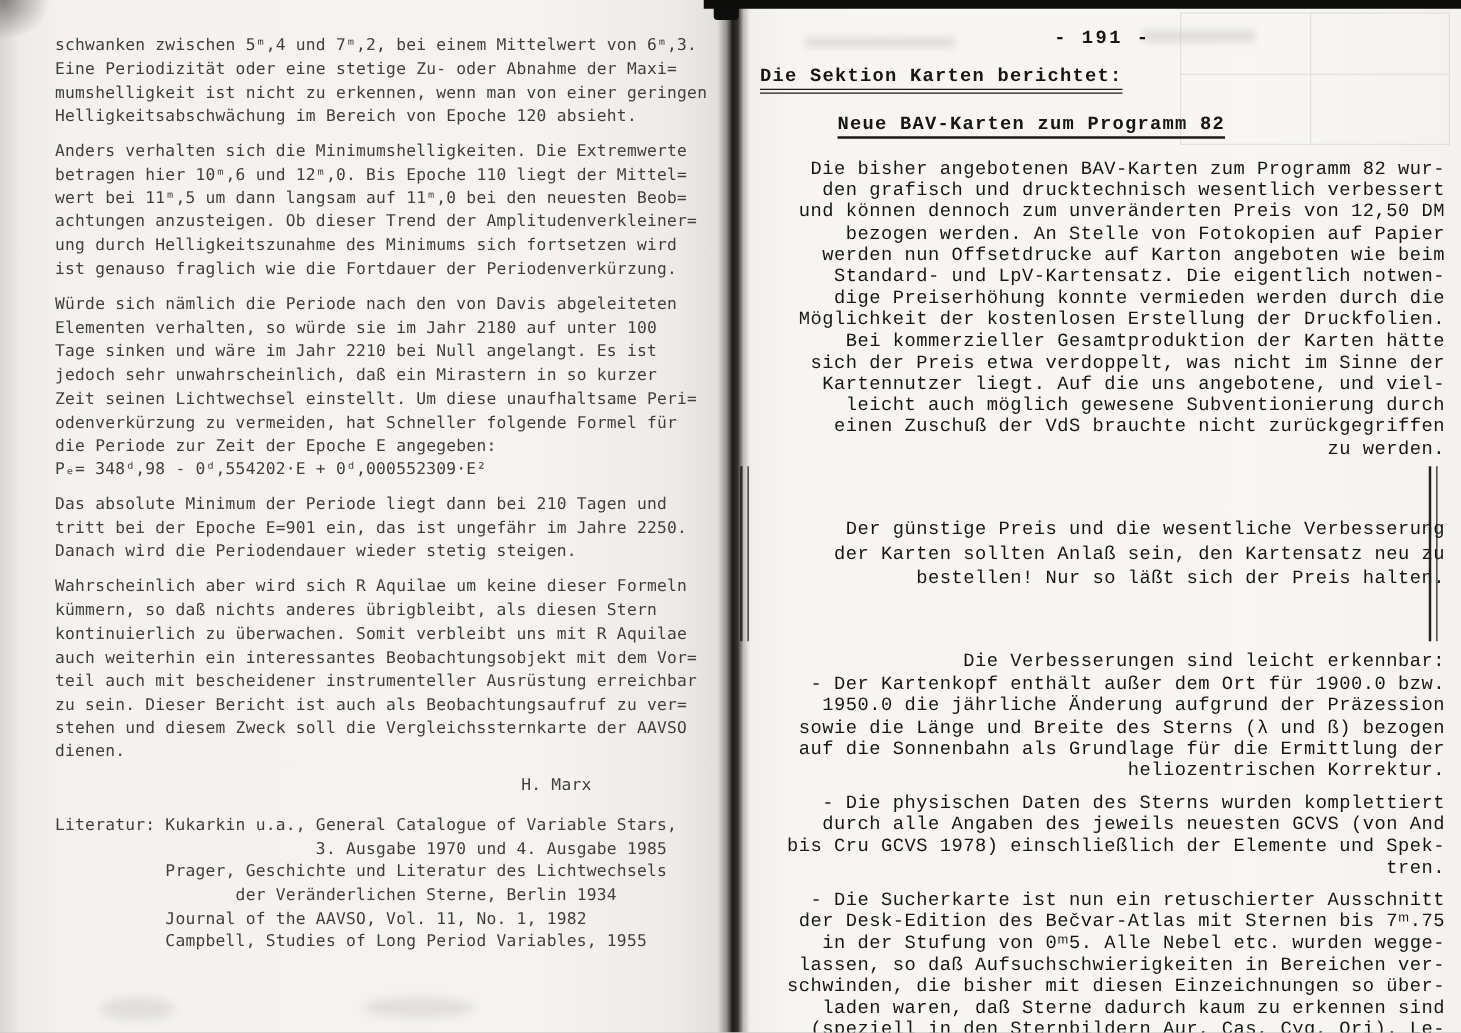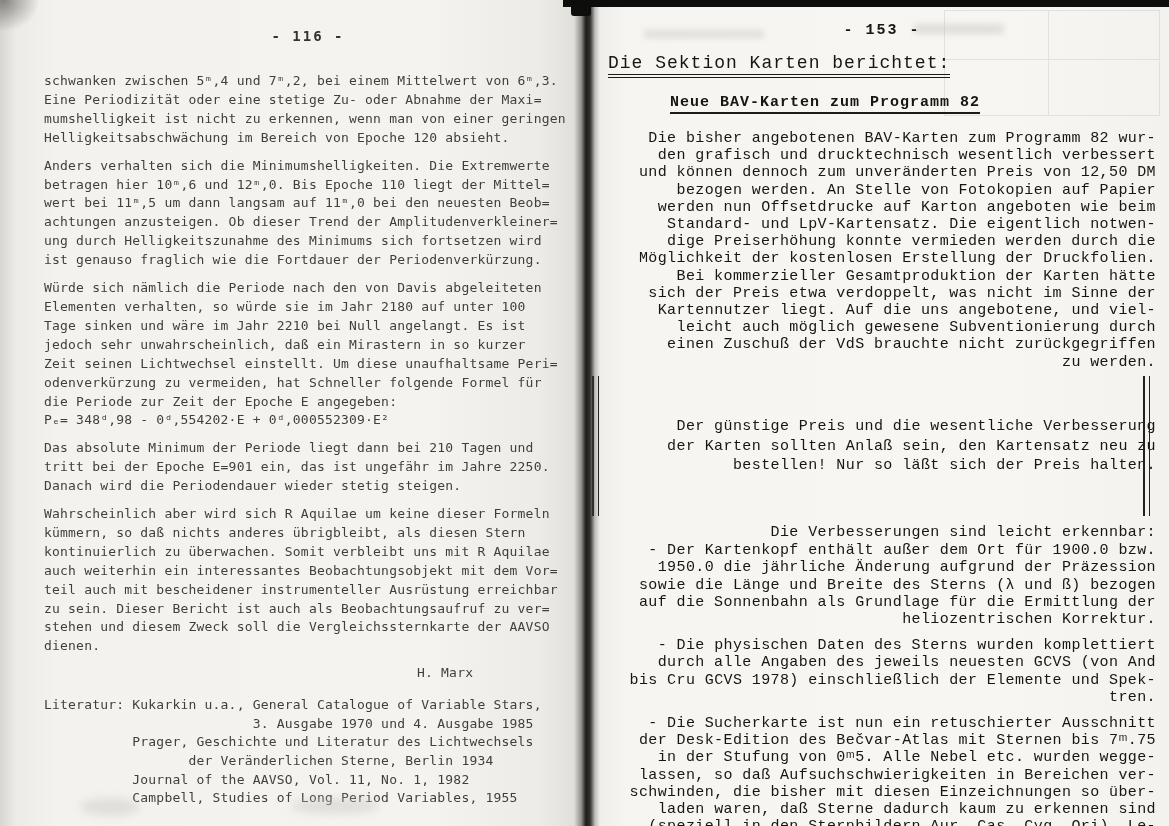--- a/index.html
+++ b/index.html
@@ -36,39 +36,38 @@
   .lp-content{position:absolute;left:44px;top:28px;width:528px;color:#403f3b;}
   .lp-header{text-align:center;font-size:14px;letter-spacing:2px;color:#333230;margin-bottom:28px;font-weight:bold;}
   .para{white-space:pre;font-size:13px;line-height:18.9px;letter-spacing:.2px;margin:0 0 9px 0;}
   .signature{font-size:13px;letter-spacing:.2px;margin:6px 0 0 373px;}
   .literature{white-space:pre;font-size:13px;line-height:18.6px;letter-spacing:.2px;margin-top:16px;}
 
   
   .rp-content{position:absolute;left:24px;top:22px;width:548px;color:#171613;
     font-family:"Liberation Mono","DejaVu Sans Mono",monospace;}
   .rp-header{text-align:center;font-size:15px;letter-spacing:2px;font-weight:bold;margin-bottom:14px;}
-  .rp-title{font-size:18px;font-weight:normal;letter-spacing:1px;margin-bottom:16px;}
+  .rp-title{font-size:15px;font-weight:bold;letter-spacing:1px;margin-bottom:16px;}
   .rp-title span{display:inline-block;border-bottom:4px double #1c1b18;padding-bottom:1px;}
   .rp-subtitle{font-size:15px;font-weight:bold;letter-spacing:1px;margin:0 0 16px 62px;}
   .rp-subtitle span{display:inline-block;border-bottom:2px solid #1c1b18;padding-bottom:1px;}
   .rp-para{white-space:pre;font-size:15px;line-height:17.2px;letter-spacing:.4px;margin:0 0 8px 0;text-align:right;}
   .rp-lead{margin-bottom:1px;}
   .rp-bullet{margin-bottom:9px;}
   .highlight{position:relative;margin:7px 0 10px 0;line-height:19.3px;}
   .vbar{position:absolute;top:-3px;bottom:-2px;width:4px;border-left:2px solid #222120;border-right:1.5px solid #222120;}
   .vbar-left{left:-16px;}
   .vbar-right{right:6px;}
 </style>
 </head>
 <body>
 
 <div class="page" id="left-page">
   <div class="corner-smudge"></div>
   <div class="lp-content">
-    <div class="lp-header">- 116 -</div>
     <div class="para">schwanken zwischen 5ᵐ,4 und 7ᵐ,2, bei einem Mittelwert von 6ᵐ,3.
 Eine Periodizität oder eine stetige Zu- oder Abnahme der Maxi=
 mumshelligkeit ist nicht zu erkennen, wenn man von einer geringen
 Helligkeitsabschwächung im Bereich von Epoche 120 absieht.</div>
     <div class="para">Anders verhalten sich die Minimumshelligkeiten. Die Extremwerte
 betragen hier 10ᵐ,6 und 12ᵐ,0. Bis Epoche 110 liegt der Mittel=
 wert bei 11ᵐ,5 um dann langsam auf 11ᵐ,0 bei den neuesten Beob=
 achtungen anzusteigen. Ob dieser Trend der Amplitudenverkleiner=
 ung durch Helligkeitszunahme des Minimums sich fortsetzen wird
 ist genauso fraglich wie die Fortdauer der Periodenverkürzung.</div>
@@ -105,21 +104,21 @@
 
 <div class="page" id="right-page">
   <div class="ghost-grid" style="left:360px;top:10px;width:216px;height:106px;">
     <div class="gg-outer"></div>
     <div class="gg-v"></div>
     <div class="gg-h"></div>
   </div>
   <div class="ghost-blot" style="left:60px;top:30px;width:120px;height:8px;"></div>
   <div class="ghost-blot" style="left:330px;top:24px;width:90px;height:10px;"></div>
   <div class="rp-content">
-    <div class="rp-header">- 153 -</div>
+    <div class="rp-header">- 191 -</div>
     <div class="rp-title"><span>Die Sektion Karten berichtet:</span></div>
     <div class="rp-subtitle"><span>Neue BAV-Karten zum Programm 82</span></div>
     <div class="rp-para">Die bisher angebotenen BAV-Karten zum Programm 82 wur-
 den grafisch und drucktechnisch wesentlich verbessert
 und können dennoch zum unveränderten Preis von 12,50 DM
 bezogen werden. An Stelle von Fotokopien auf Papier
 werden nun Offsetdrucke auf Karton angeboten wie beim
 Standard- und LpV-Kartensatz. Die eigentlich notwen-
 dige Preiserhöhung konnte vermieden werden durch die
 Möglichkeit der kostenlosen Erstellung der Druckfolien.

